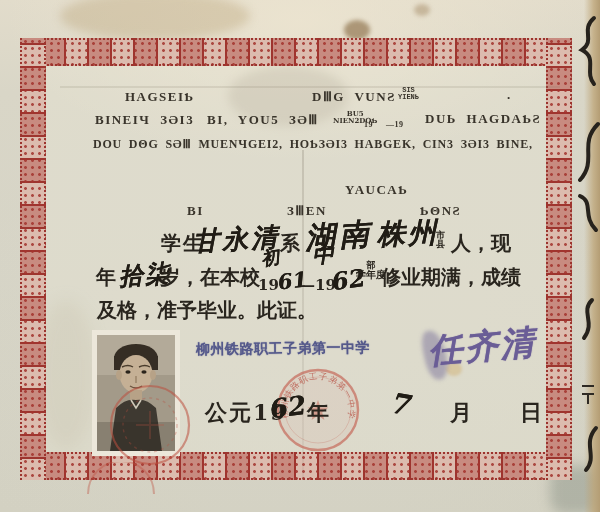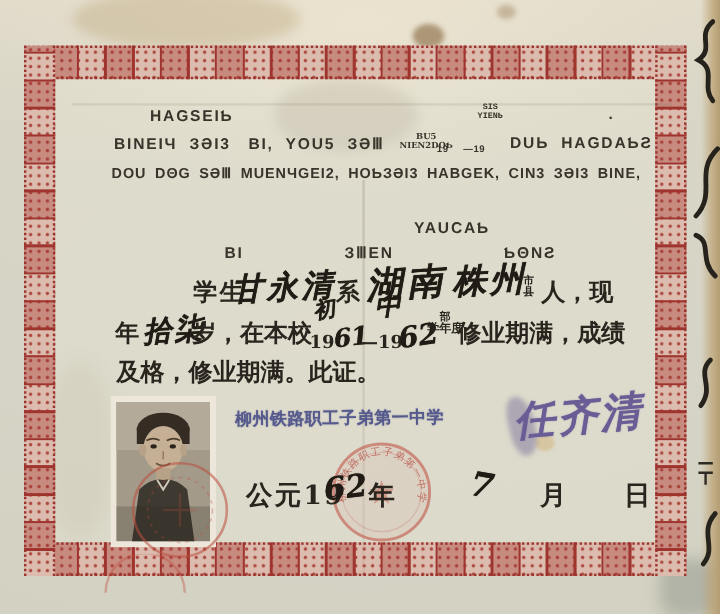--- a/index.html
+++ b/index.html
@@ -7,21 +7,21 @@
     position:relative; width:600px; height:512px; overflow:hidden;
     background:
       radial-gradient(ellipse 420px 200px at 300px 20px, rgba(236,228,208,.9), rgba(236,228,208,0) 70%),
       radial-gradient(ellipse 500px 400px at 300px 300px, rgba(216,214,201,.6), rgba(216,214,201,0) 80%),
       linear-gradient(180deg,#e2dccb 0%, #d9d6c7 18%, #d6d4c6 55%, #d3d1c2 100%);
     font-family:"DejaVu Serif","Liberation Serif",serif;
   }
   .abs{position:absolute;}
   .t{position:absolute; white-space:nowrap; z-index:5;}
   
-  .zh{font-family:Liberation Sans, sans-serif; font-weight:bold; font-size:13px;
+  .zh{font-family:Liberation Serif, serif; font-weight:bold; font-size:13px;
       letter-spacing:1.5px; word-spacing:5px; color:#39342b;}
   .zh.dense{font-size:12px; letter-spacing:.8px; word-spacing:3px;}
   .zhsmall{font-size:8px; letter-spacing:.5px;}
   
   .cp{font-family:"DejaVu Serif","Liberation Serif",serif; font-weight:bold; font-size:20px; color:#29251e;}
   
   .hand{font-family:"DejaVu Serif","Liberation Serif",serif; font-style:italic; font-weight:bold;
         color:#201c15; text-shadow:0 0 .6px #201c15;}
   .stack{display:inline-flex; flex-direction:column; align-items:center; line-height:1;
          font-family:"DejaVu Serif","Liberation Serif",serif; font-weight:bold; color:#29251e;}
@@ -78,20 +78,21 @@
     <div class="band band-h" style="left:0;top:0;width:552px;height:24px;"></div>
     <div class="band band-h" style="left:0;top:414px;width:552px;height:24px;"></div>
     <div class="band band-v" style="left:0;top:0;width:22px;height:442px;"></div>
     <div class="band band-v" style="left:526px;top:0;width:22px;height:442px;"></div>
   </div>
 
   <div class="crease" style="left:302px;top:150px;width:2px;height:330px;background:linear-gradient(180deg,rgba(110,100,85,.22),rgba(110,100,85,.08));"></div>
   <div class="crease" style="left:60px;top:86px;width:500px;height:2px;background:rgba(120,112,95,.15);"></div>
 
   <span class="t zh" style="left:125px;top:89px;">HAGSEIƄ</span>
+  <span class="t zh" style="left:312px;top:89px;">DⅢG VUNƧ</span>
   <span class="t stack" style="left:398px;top:87px;font-size:7px;color:#39342b;font-family:Liberation Mono, monospace;">
     <span>SIS</span>
     <span>YIENƄ</span>
   </span>
   <span class="t zh" style="left:507px;top:87px;">.</span>
 
   <span class="t zh" style="left:95px;top:112px;text-align:center;">BINEIЧ ЗƏI3</span>
   <span class="t zh" style="left:207px;top:112px;">BI, YOU5 ЗƏⅢ</span>
   <span class="t stack" style="left:333px;top:110px;font-size:7px;color:#39342b;">
     <span>BU5</span>
@@ -126,21 +127,21 @@
   <span class="t cp" style="left:258px;top:276px;font-size:15px;">19</span>
   <span class="t hand" style="left:278px;top:268px;font-size:21px;transform:rotate(-6deg);">61</span>
   <span class="t cp" style="left:300px;top:276px;font-size:15px;">—19</span>
   <span class="t hand" style="left:332px;top:265px;font-size:24px;transform:rotate(-8deg);">62</span>
   <span class="t stack" style="left:356px;top:261px;">
     <span style="font-size:9px;">部</span>
     <span style="font-size:10px;">学年度</span>
   </span>
   <span class="t cp" style="left:381px;top:264px;">修业期满，成绩</span>
 
-  <span class="t cp" style="left:97px;top:297px;">及格，修业期满。此证。</span>
+  <span class="t cp" style="left:97px;top:297px;">及格，准予毕业。此证。</span>
 
   <span class="t blue-stamp" style="left:196px;top:340px;">柳州铁路职工子弟第一中学</span>
   <div class="sig-blot"></div>
   <span class="t hand sig" style="left:428px;top:324px;">任齐清</span>
 
   <div class="abs" style="left:92px;top:330px;z-index:3;">
     <svg width="88" height="126" viewBox="0 0 88 126">
       <rect x="0" y="0" width="88" height="126" fill="#ece7da"></rect>
       <rect x="5" y="5" width="78" height="116" fill="#a39a89"></rect>
       <rect x="5" y="5" width="78" height="40" fill="#b3aa99"></rect>

